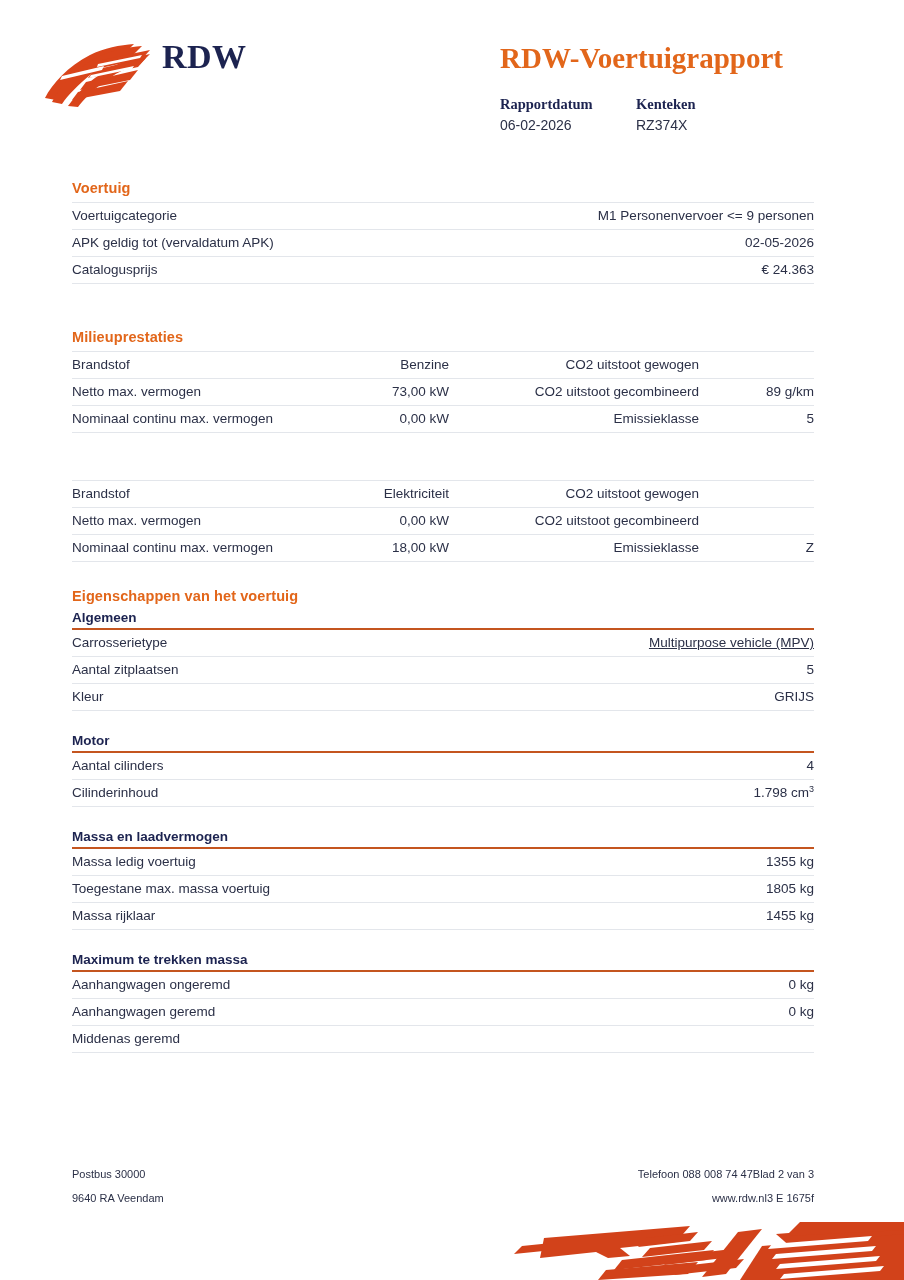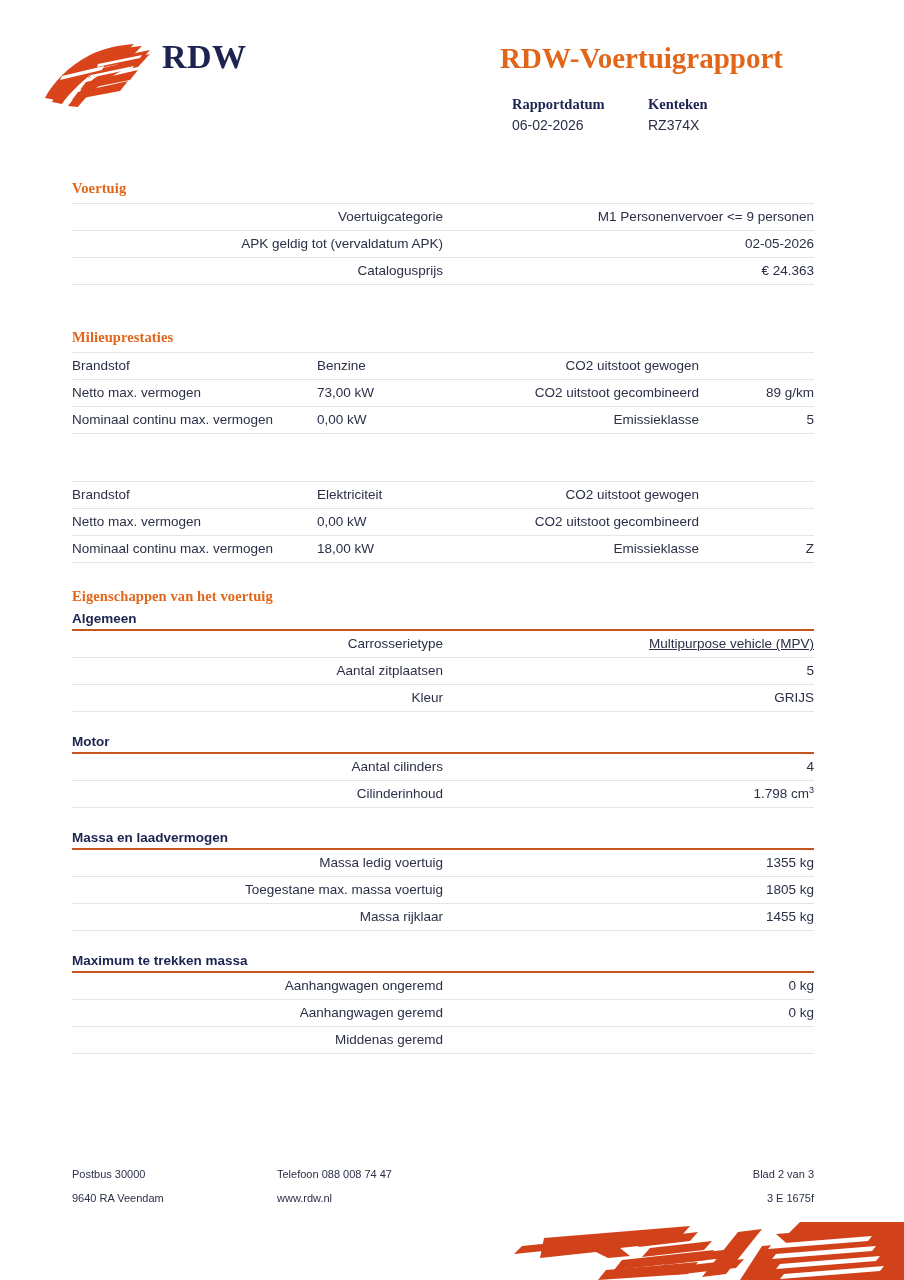--- a/index.html
+++ b/index.html
@@ -25,79 +25,79 @@
     font-size: 34px; font-weight: 700; letter-spacing: 0.5px;
     color: #1c2350;
   }
   .report-title {
     position: absolute; left: 500px; top: 42px;
     font-family: "Liberation Serif", serif;
     font-size: 29px; font-weight: 700;
     color: #e2661a;
     white-space: nowrap;
   }
-  .meta { position: absolute; left: 512px; top: 96px; width: 330px; }
+  .meta { position: absolute; left: 500px; top: 96px; width: 330px; }
   .meta-row { display: flex; }
   .meta-col { width: 136px; }
   .meta-label {
     font-family: "Liberation Serif", serif;
     font-weight: 700; font-size: 14.5px; color: #1c2350;
     margin-bottom: 4px;
   }
   .meta-value { font-size: 14px; color: #2b3047; }
 
   
   .section { position: absolute; left: 72px; width: 742px; }
 
   .sec-title {
-    font-family: Liberation Serif, serif;
+    font-family: Liberation Sans, sans-serif;
     font-weight: 700; font-size: 14.5px; color: #e2661a;
     margin: 0 0 6px 0; letter-spacing: 0.1px;
   }
   .sub-title {
     font-family: "Liberation Sans", sans-serif;
     font-weight: 700; font-size: 13.5px; color: #1c2350;
     margin: 0 0 3px 0;
   }
   .rule-orange { height: 2px; background: #c4551f; width: 100%; }
 
   table.kv { width: 100%; border-collapse: collapse; table-layout: fixed; }
   table.kv td {
     font-size: 13.5px; color: #2b3047;
     padding: 5px 0 5px 0;
     border-bottom: 1px solid #e3e6eb;
     vertical-align: bottom;
     line-height: 16px;
   }
   table.kv tr:first-child td { border-top: 1px solid #e3e6eb; }
-  td.k { text-align: right; }
+  td.k { text-align: left; }
   td.v { text-align: right; }
 
   
   table.fuel { width: 100%; border-collapse: collapse; table-layout: fixed; }
   table.fuel td {
     font-size: 13.5px; color: #2b3047;
     padding: 5px 0 5px 0;
     border-bottom: 1px solid #e3e6eb;
     vertical-align: bottom;
     line-height: 16px;
   }
   table.fuel tr:first-child td { border-top: 1px solid #e3e6eb; }
   td.f1 { width: 245px; text-align: left; }
-  td.f2 { width: 132px; }
+  td.f2 { width: 132px; text-align: right; }
   td.f3 { width: 250px; text-align: right; padding-left: 57px !important; }
   td.f4 { text-align: right; }
 
   sup { font-size: 9px; vertical-align: super; line-height: 0; }
 
   
   .footer { position: absolute; left: 72px; top: 1168px; width: 742px; }
   .footer-row { display: flex; font-size: 11px; color: #2b3047; margin-bottom: 12px; }
   .fcol1 { width: 205px; }
-  .fcol2 { flex: 1; }
+  .fcol2 { flex: 1; text-align: right; }
   .fcol3 { white-space: nowrap; }
 
   .bottom-art { position: absolute; right: 0; bottom: 0; width: 404px; height: 58px; }
 </style>
 </head>
 <body>
 
 <div class="page">
 
   <div class="header">

